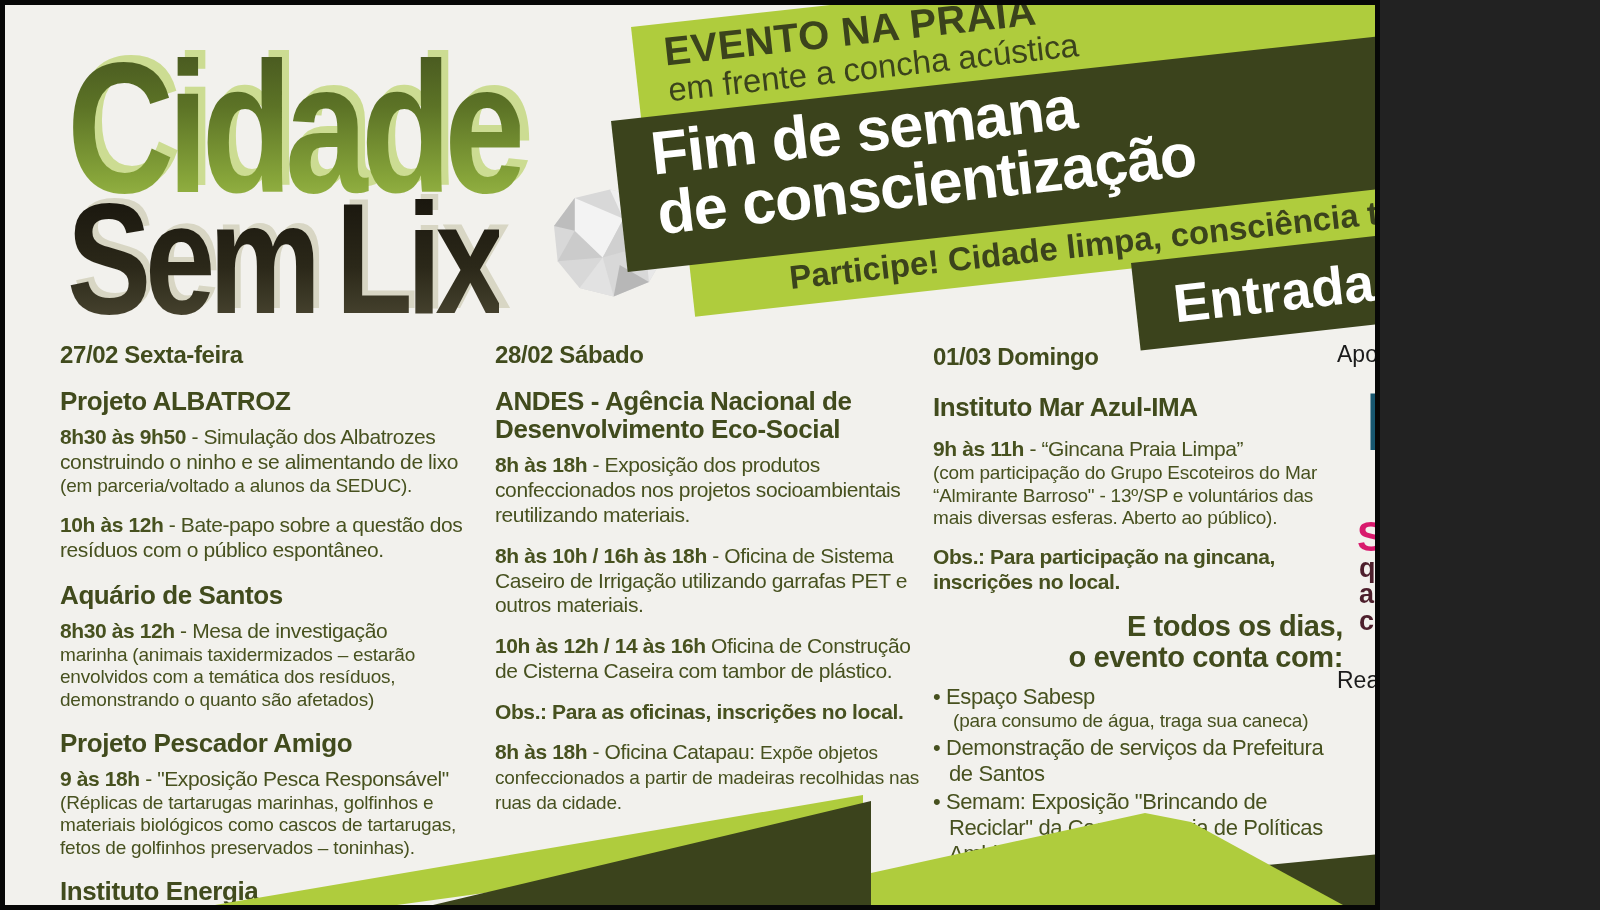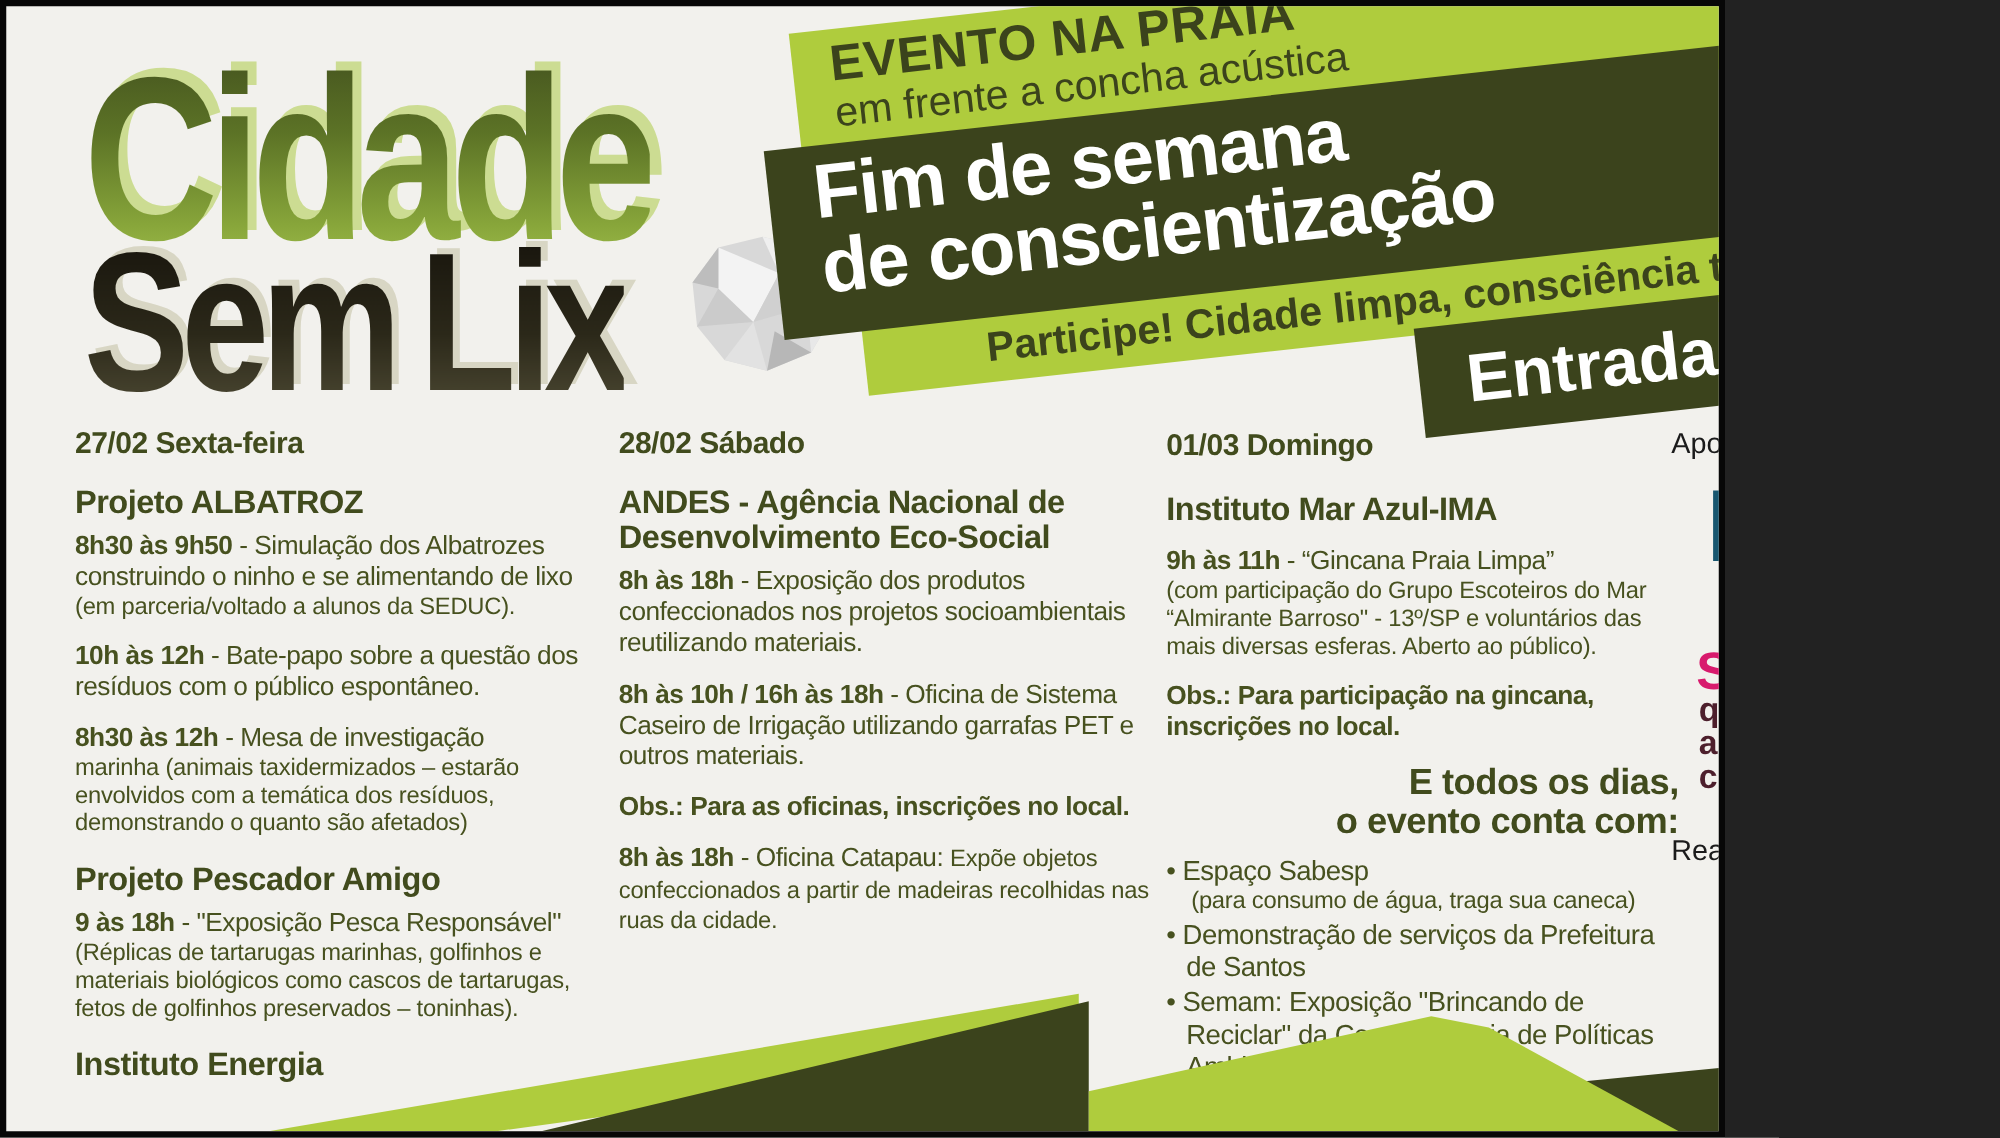--- a/index.html
+++ b/index.html
@@ -118,20 +118,21 @@
   <div class="col col1">
     <div class="date">27/02 Sexta-feira</div>
     <div class="sec-title">Projeto ALBATROZ</div>
     <p class="item">
       <b>8h30 às 9h50</b><span> - Simulação dos Albatrozes construindo o ninho e se alimentando de lixo</span>
       <span class="sm blk">(em parceria/voltado a alunos da SEDUC).</span>
     </p>
     <p class="item">
       <b>10h às 12h</b><span> - Bate-papo sobre a questão dos resíduos com o público espontâneo.</span>
     </p>
+    <div class="sec-title">Aquário de Santos</div>
     <p class="item">
       <b>8h30 às 12h</b><span> - Mesa de investigação</span>
       <span class="sm blk">marinha (animais taxidermizados – estarão envolvidos com a temática dos resíduos, demonstrando o quanto são afetados)</span>
     </p>
     <div class="sec-title">Projeto Pescador Amigo</div>
     <p class="item">
       <b>9 às 18h</b><span> - "Exposição Pesca Responsável"</span>
       <span class="sm blk">(Réplicas de tartarugas marinhas, golfinhos e materiais biológicos como cascos de tartarugas, fetos de golfinhos preservados – toninhas).</span>
     </p>
     <div class="sec-title">Instituto Energia</div>
@@ -139,20 +140,23 @@
   </div>
 
   <div class="col col2">
     <div class="date">28/02 Sábado</div>
     <div class="sec-title">ANDES - Agência Nacional de Desenvolvimento Eco-Social</div>
     <p class="item">
       <b>8h às 18h</b><span> - Exposição dos produtos confeccionados nos projetos socioambientais reutilizando materiais.</span>
     </p>
     <p class="item">
       <b>8h às 10h / 16h às 18h</b><span> - Oficina de Sistema Caseiro de Irrigação utilizando garrafas PET e outros materiais.</span>
+    </p>
+    <p class="item">
+      <b>10h às 12h / 14 às 16h</b><span> Oficina de Construção de Cisterna Caseira com tambor de plástico.</span>
     </p>
     <p class="obs">Obs.: Para as oficinas, inscrições no local.</p>
     <p class="item">
       <b>8h às 18h</b><span> - Oficina Catapau: </span><span class="sm">Expõe objetos confeccionados a partir de madeiras recolhidas nas ruas da cidade.</span>
     </p>
   </div>
 
   <div class="col col3">
     <div class="date">01/03 Domingo</div>
     <div class="sec-title" style="margin-top:22px;">Instituto Mar Azul-IMA</div>

